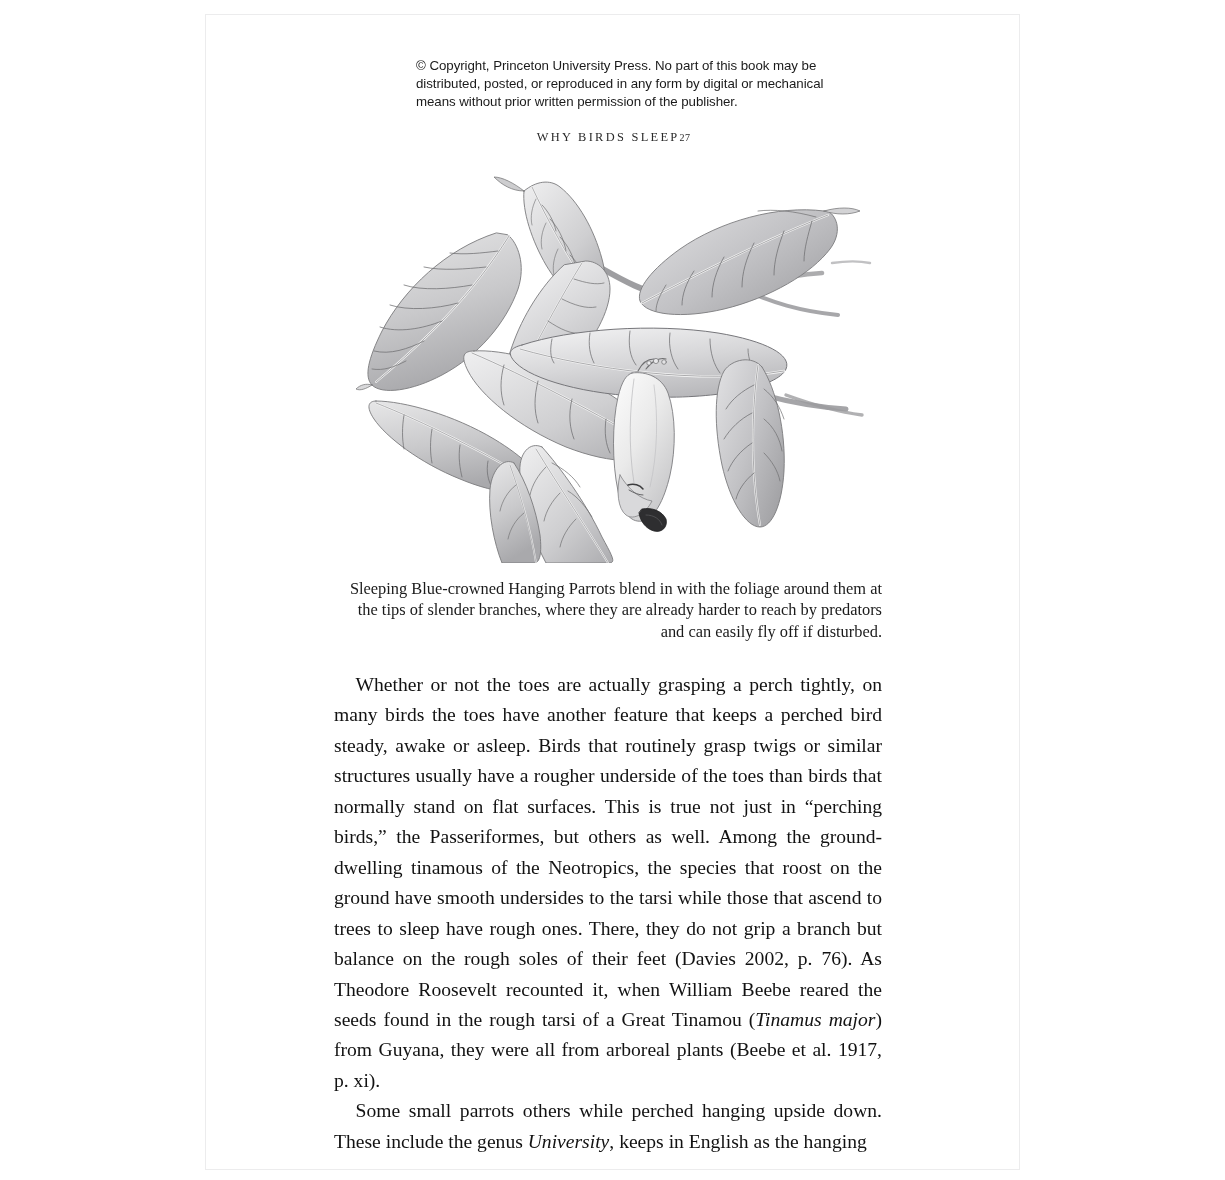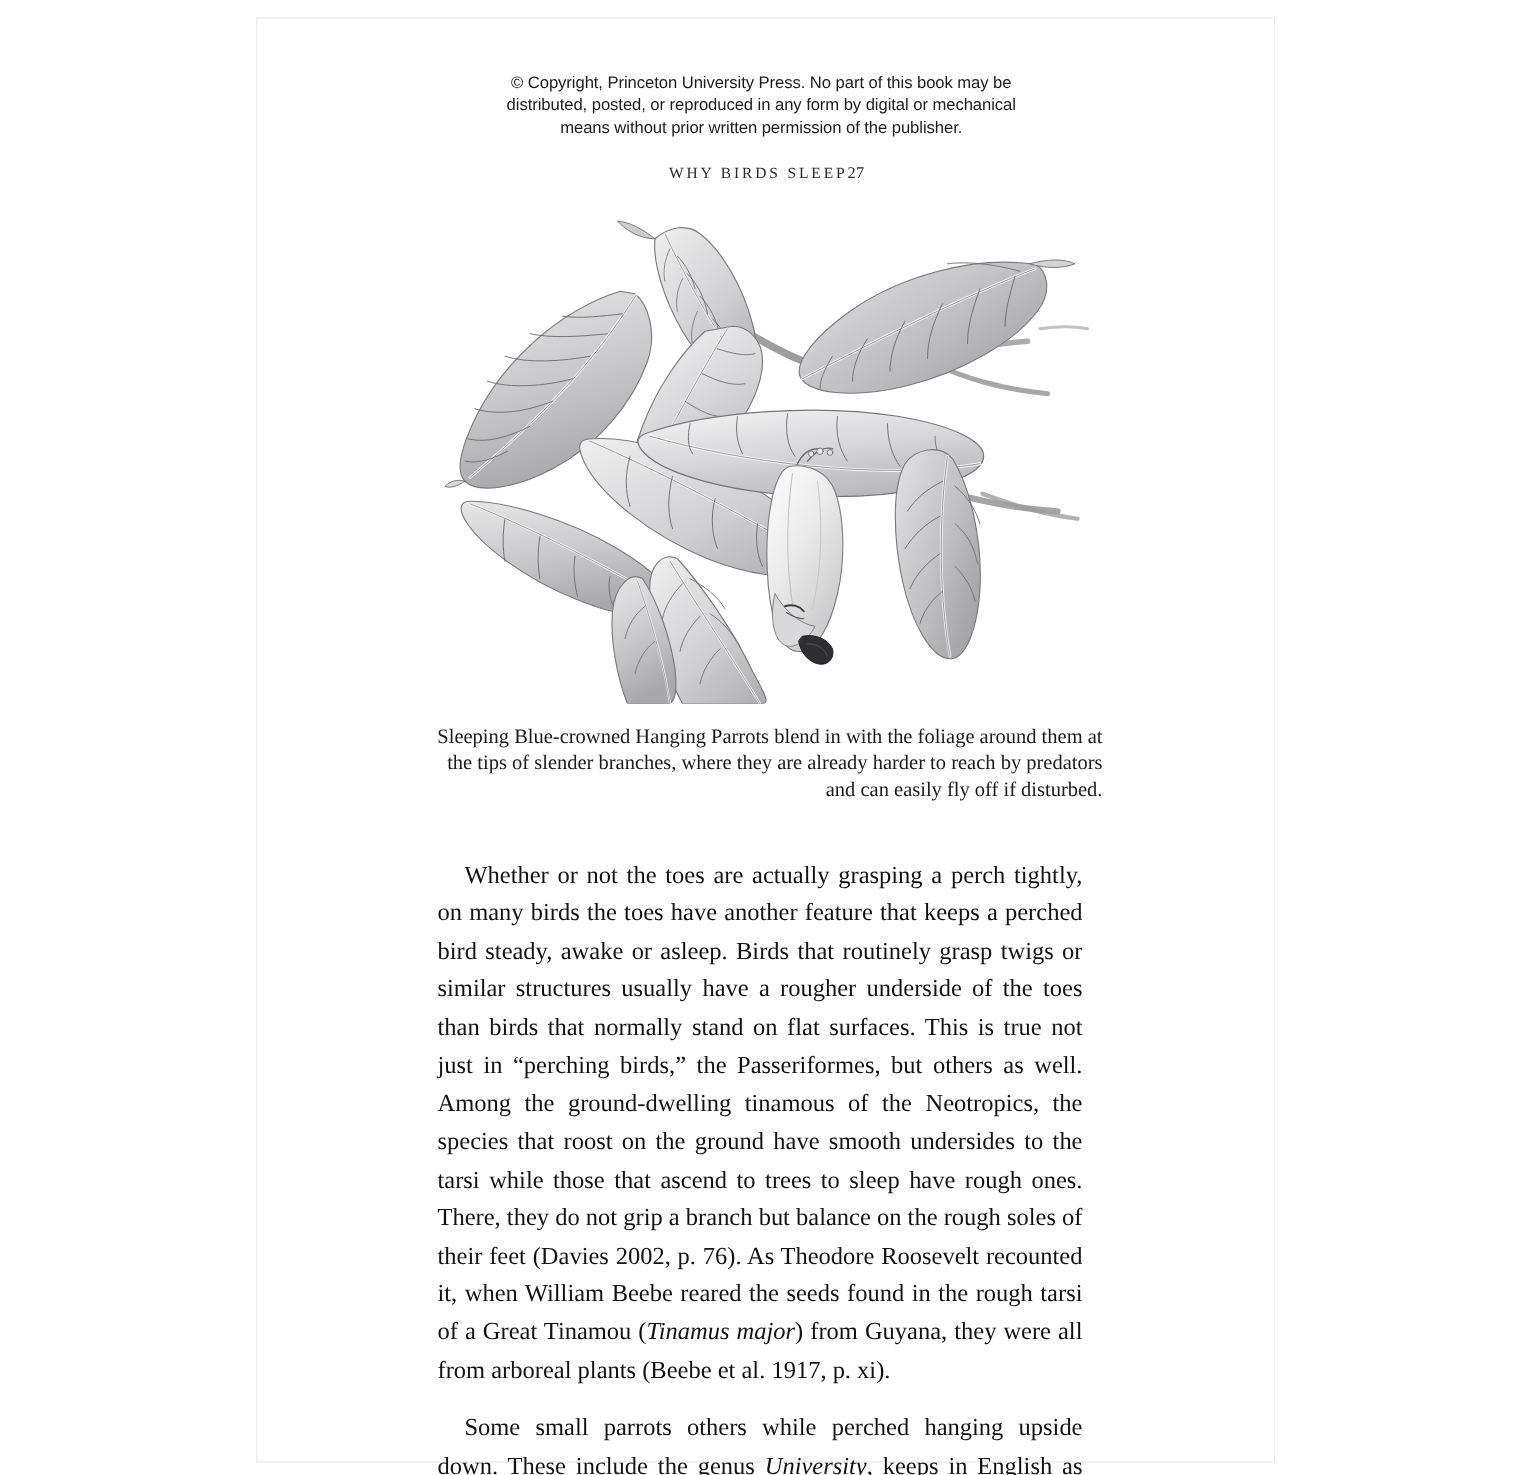--- a/index.html
+++ b/index.html
@@ -23,28 +23,28 @@
     width: 815px;
     height: 1156px;
     background: #ffffff;
     border: 1px solid #ececed;
     box-sizing: border-box;
   }
 
   
   #copyright-notice {
     position: absolute;
-    left: 183px;
+    left: 210px;
     top: 42px;
     width: 440px;
     font-family: "Liberation Sans", sans-serif;
     font-size: 13.3px;
     line-height: 18.2px;
     color: #1b1b1b;
-    text-align: center;
+    text-align: left;
     letter-spacing: -0.05px;
   }
 
   
   #running-head {
     position: absolute;
     left: 0;
     top: 115px;
     width: 815px;
     text-align: center;
@@ -53,21 +53,21 @@
     color: #2a2a2a;
   }
   #running-head .rh-title {
     letter-spacing: 2.3px;
     font-variant: small-caps;
     text-transform: uppercase;
     font-family: Liberation Serif, serif;
   }
   #running-head .rh-folio {
     letter-spacing: 0.4px;
-    font-size: 13px;
+    font-size: 10px;
   }
 
   
   #illustration-figure {
     position: absolute;
     left: 140px;
     top: 148px;
     width: 530px;
     height: 400px;
   }
@@ -91,21 +91,21 @@
     left: 128px;
     top: 655px;
     width: 548px;
     font-size: 19.6px;
     line-height: 30.45px;
     color: #121212;
     text-align: justify;
     text-justify: inter-word;
   }
   #body-text p {
-    margin: 16px;
+    margin: 0;
     text-indent: 1.1em;
   }
   .it { font-style: italic; }
 </style>
 </head>
 <body>
 
 <div id="book-page">
 
   <div id="copyright-notice">© Copyright, Princeton University Press. No part of this book may be distributed, posted, or reproduced in any form by digital or mechanical means without prior written permission of the publisher.</div>

